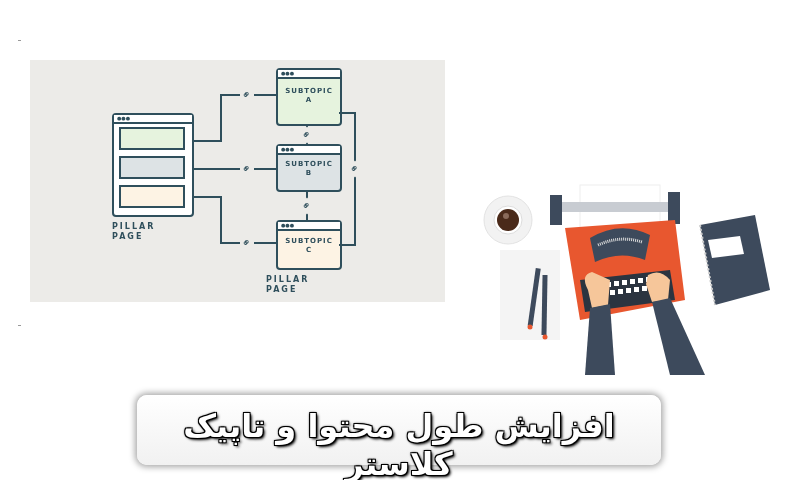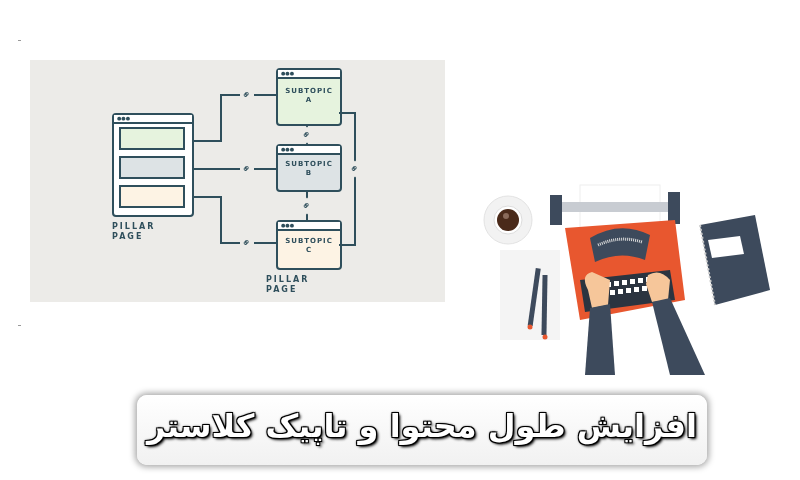--- a/index.html
+++ b/index.html
@@ -8,21 +8,21 @@
   .win{position:absolute;border:2.5px solid #2f4f5c;border-radius:4px;box-sizing:border-box;background:#fff;}
   .win .bar{height:7px;border-bottom:2px solid #2f4f5c;background:#fff;position:relative;}
   .win .bar .dots{position:absolute;left:3px;top:1px;font-size:5px;line-height:5px;color:#2f4f5c;letter-spacing:0;}
   .pillar{left:82px;top:53px;width:82px;height:104px;background:#fff;}
   .pillar .blk{position:absolute;left:5px;width:66px;height:23px;border:2px solid #2f4f5c;box-sizing:border-box;}
   .sub{width:66px;}
   .sub .lbl{position:absolute;left:0;right:0;text-align:center;font-size:7px;font-weight:bold;letter-spacing:1px;color:#2f4f5c;line-height:9px;}
   .caption{position:absolute;text-align:left;font-weight:bold;color:#2f4f5c;letter-spacing:2px;font-size:8px;line-height:10px;}
   .line{position:absolute;background:#2f4f5c;}
   .link{position:absolute;width:12px;height:12px;font-size:11px;line-height:12px;text-align:center;color:#2f4f5c;transform:rotate(-45deg);}
-  .title-box{position:absolute;left:137px;top:395px;width:570px;height:70px;border-radius:10px;
+  .title-box{position:absolute;left:137px;top:395px;width:524px;height:70px;border-radius:10px;
     background:linear-gradient(#ffffff,#f1f1f1);box-shadow:0 0 6px 2px rgba(0,0,0,0.35);}
   .title-text{position:absolute;left:0;right:0;top:12px;text-align:center;direction:rtl;font-size:32px;font-weight:bold;
     color:#ffffff;font-family:"DejaVu Sans",sans-serif;
     text-shadow:0 0 2px #000,0 0 3px #000,1px 1px 0 #000,-1px -1px 0 #000,1px -1px 0 #000,-1px 1px 0 #000,2px 2px 3px #000;}
   .dot{position:absolute;width:3px;height:1px;background:#999;}
 </style>
 </head>
 <body>
 
 <div class="dot" style="left:18px;top:40px;"></div>

